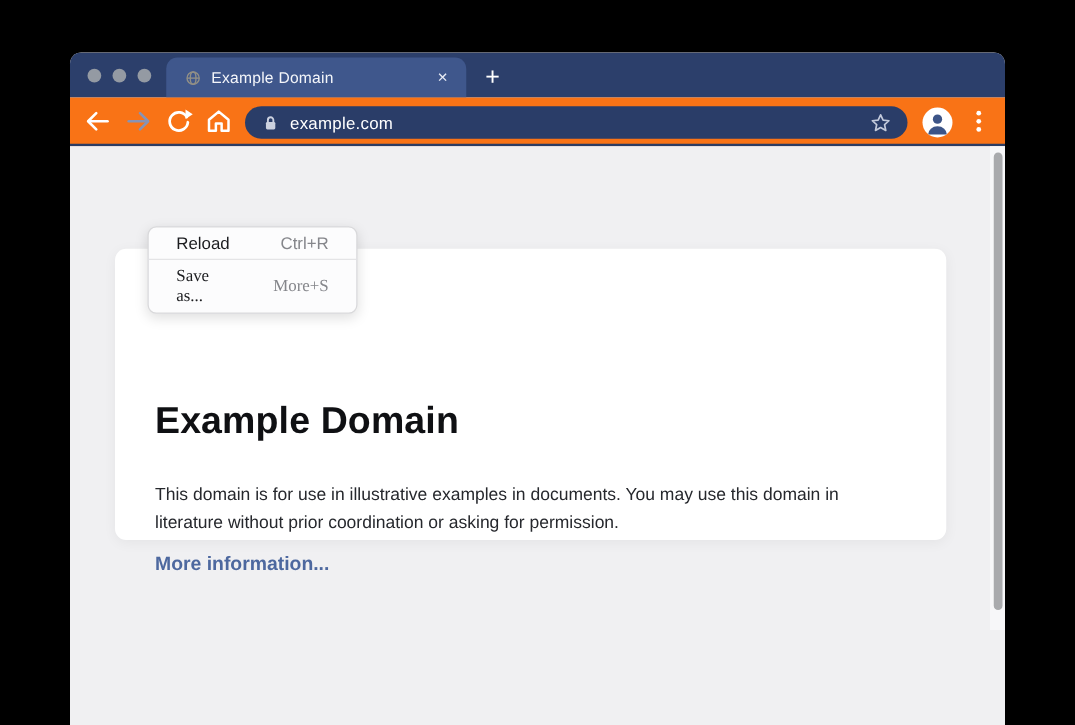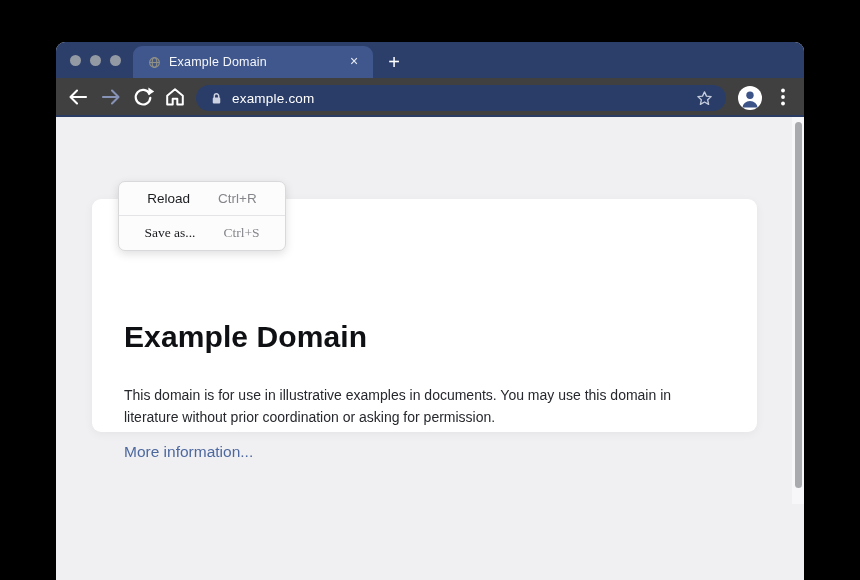--- a/index.html
+++ b/index.html
@@ -25,21 +25,21 @@
   .tab-title{color:#f4f6fa;font-size:12.5px;margin-left:8px;flex:1 1 auto;
     white-space:nowrap;overflow:hidden;letter-spacing:.2px;}
   .tab-close{width:22px;height:22px;margin-right:8px;border-radius:50%;color:#e8ecf5;
     font-size:14px;line-height:21px;text-align:center;cursor:pointer;flex:0 0 auto;}
   .newtab{
     position:absolute;left:326px;top:9px;width:24px;height:24px;color:#fff;
     font-size:20px;line-height:22px;text-align:center;font-weight:400;cursor:pointer;
   }
   
   .toolbar{
-    position:absolute;left:0;top:36px;width:100%;height:39px;background:#404040;
+    position:absolute;left:0;top:36px;width:100%;height:39px;background:#f97316;
     border-bottom:2px solid #2b3c64;box-sizing:border-box;
   }
   .tool-btn{position:absolute;top:7px;width:24px;height:24px;}
   .omnibox{
     position:absolute;left:140px;top:7px;width:530px;height:26px;border-radius:13px;
     background:#2a3d68;display:flex;align-items:center;
   }
   .omni-url{color:#fff;font-size:13.5px;font-weight:500;margin-left:8px;flex:1 1 auto;letter-spacing:.2px;}
   .avatar{
     position:absolute;left:682px;top:8px;width:24px;height:24px;border-radius:50%;
@@ -55,29 +55,30 @@
     position:absolute;left:68px;top:203px;font-size:30px;font-weight:700;color:#0f1013;
     letter-spacing:.1px;
   }
   .page-body{
     position:absolute;left:68px;top:267px;width:592px;font-size:14px;line-height:22px;
     color:#26282d;
   }
   .page-link{
     position:absolute;left:68px;top:326px;font-size:15.5px;color:#4d689f;cursor:pointer;
     text-decoration:none;
+    font-weight:bold;
   }
   
   .ctxmenu{
     position:absolute;left:62px;top:139px;width:168px;height:70px;background:#fcfcfd;
     border:1px solid #d9d9db;border-radius:7px;box-shadow:0 3px 10px rgba(0,0,0,.13);
     display:flex;flex-direction:column;box-sizing:border-box;z-index:5;
   }
   .ctxrow{
-    flex:1 1 auto;display:flex;align-items:center;justify-content:center;
+    flex:1 1 auto;display:flex;align-items:center;justify-content:space-between;
     padding:0 22px;cursor:pointer;gap:28px;
   }
   .ctxrow + .ctxrow{border-top:1px solid #e4e4e6;font-family:Liberation Serif, serif;}
   .ctx-label{font-size:13.5px;color:#1b1c1f;}
   .ctx-shortcut{font-size:13.5px;color:#85868b;}
   
   .scroll-track{position:absolute;right:0;top:0;width:12px;height:387px;background:#f7f7f9;}
   .scroll-thumb{
     position:absolute;left:2.5px;top:5px;width:7px;height:366px;border-radius:4px;
     background:#a9aaad;cursor:pointer;
@@ -168,17 +169,17 @@
     </div>
   </div>
 
   <div class="ctxmenu">
     <div class="ctxrow">
       <span class="ctx-label">Reload</span>
       <span class="ctx-shortcut">Ctrl+R</span>
     </div>
     <div class="ctxrow">
       <span class="ctx-label">Save as...</span>
-      <span class="ctx-shortcut">Ctrl+S</span>
+      <span class="ctx-shortcut">More+S</span>
     </div>
   </div>
 
 </div>
 
 </body></html>

